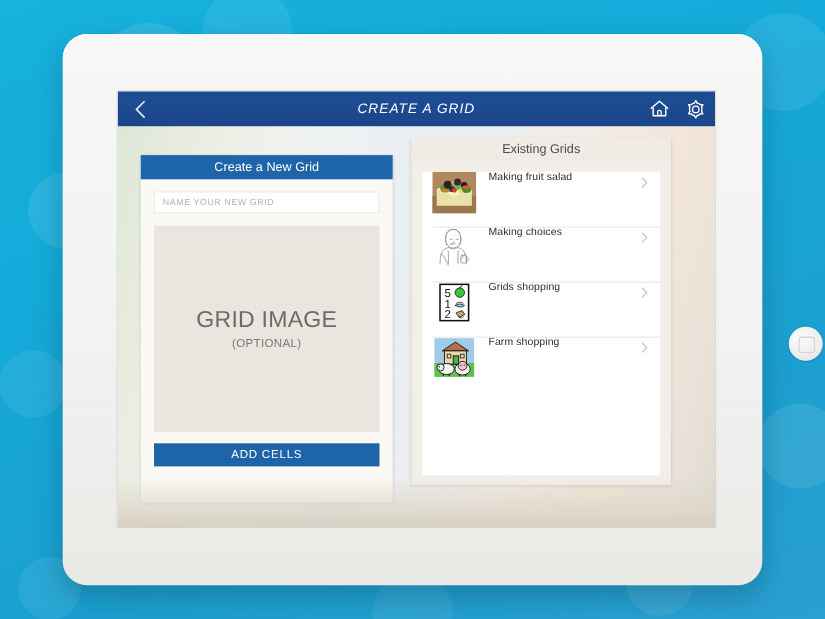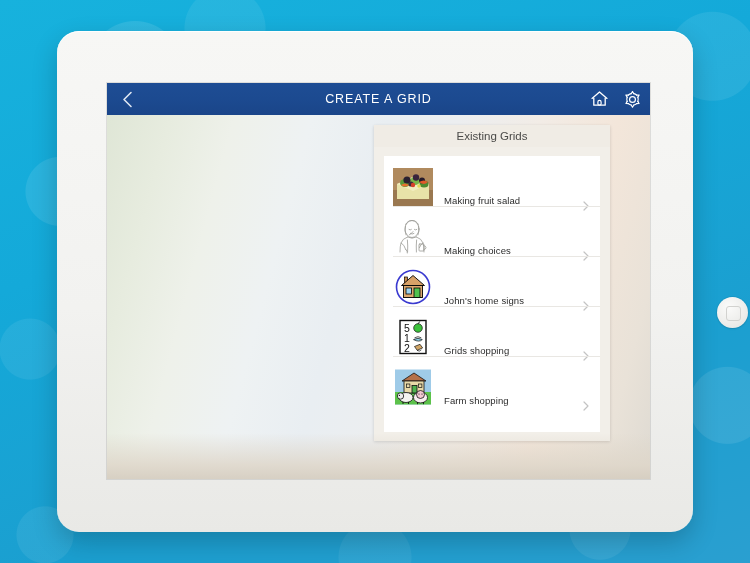--- a/index.html
+++ b/index.html
@@ -54,21 +54,21 @@
   .screen{
     position:absolute;left:107px;top:83px;width:543px;height:396px;
     background:#fff;overflow:hidden;
     box-shadow:0 0 0 1px rgba(0,0,0,.10);
   }
 
   
   .navbar{
     position:relative;height:32px;
     background:linear-gradient(180deg,#1e4d94 0%,#1c4a90 50%,#1a4589 100%);
-    display:flex;align-items:center;
+    display:flex;align-items:center;font-style:italic;
   }
   .nav-title{
     position:absolute;left:0;right:0;text-align:center;
     color:#fff;font-size:12.5px;letter-spacing:.9px;font-weight:400;
   }
   .back-btn{
     position:relative;z-index:2;width:40px;height:32px;
     display:flex;align-items:center;justify-content:center;cursor:pointer;
   }
   .nav-right{
@@ -131,21 +131,21 @@
     margin:10px 0 0 0;height:21px;background:#1d64a8;color:#fff;
     display:flex;align-items:center;justify-content:center;
     font-size:10.5px;letter-spacing:.7px;cursor:pointer;
     border:none;width:100%;font-family:"Liberation Sans", sans-serif;
   }
 
   
   .rp-body{padding:9px 10px 0 10px;height:285px;box-sizing:border-box;}
   .list{background:#fff;height:100%;box-sizing:border-box;overflow:hidden;}
   .row{
-    position:relative;height:50px;display:flex;align-items:flex-end;
+    position:relative;height:50px;display:flex;align-items:flex-start;
     padding:0 0 0 9px;cursor:pointer;
   }
   .row + .row::before{
     content:"";position:absolute;left:9px;right:0;top:0;height:1px;background:#e9e7e3;
   }
   .thumb{width:40px;height:38px;flex:0 0 40px;position:relative;}
   .row-label{
     margin-left:11px;font-size:9.5px;color:#2b2b2b;letter-spacing:.1px;flex:1;
   }
   .chev{
@@ -209,20 +209,34 @@
                 <path d="M4.4 12.0 A5.5 5.5 0 0 1 4.4 7.6"></path>
               </g>
             </svg>
           </span>
         </div>
       </div>
     </div>
 
     <div class="content">
 
+      <div class="panel-left">
+        <div class="panel-head-blue">Create a New Grid</div>
+
+        <div class="lp-body">
+          <input class="name-input" type="text" placeholder="NAME YOUR NEW GRID" style="">
+
+          <div class="grid-image-box">
+            <div class="gi-title">GRID IMAGE</div>
+            <div class="gi-sub">(OPTIONAL)</div>
+          </div>
+
+          <button class="add-cells">ADD CELLS</button>
+        </div>
+      </div>
 
       <div class="panel-right">
         <div class="panel-head-grey">Existing Grids</div>
 
         <div class="rp-body">
           <div class="list">
 
             <div class="row">
               <div class="thumb">
                 <svg width="40" height="38" viewBox="0 0 40 38">
@@ -277,38 +291,20 @@
                 </svg>
               </div>
               <div class="row-label">Making choices</div>
               <div class="chev">
                 <svg width="6" height="10" viewBox="0 0 6 10">
                   <polyline points="1,1 5,5 1,9" fill="none" stroke="#c3c3c3" stroke-width="1.2" stroke-linecap="round" stroke-linejoin="round"></polyline>
                 </svg>
               </div>
             </div>
 
-            <div class="row">
-              <div class="thumb">
-                <svg width="40" height="38" viewBox="0 0 40 38">
-                  <circle cx="20" cy="19" r="16.5" fill="#ffffff" stroke="#3a3ad0" stroke-width="1.6"></circle>
-                  <rect x="11.5" y="9" width="3" height="7" fill="#c98b4e" stroke="#000" stroke-width="0.7"></rect>
-                  <path d="M20 7.5 L31.5 17.5 L8.5 17.5 Z" fill="#d8a268" stroke="#000" stroke-width="0.9" stroke-linejoin="round"></path>
-                  <rect x="10.5" y="17.5" width="19" height="12" fill="#dba96f" stroke="#000" stroke-width="0.9"></rect>
-                  <rect x="13" y="20" width="5.5" height="6" fill="#9fd4ef" stroke="#000" stroke-width="0.8"></rect>
-                  <rect x="21" y="20" width="6" height="9.4" fill="#4fc24f" stroke="#000" stroke-width="0.8"></rect>
-                </svg>
-              </div>
-              <div class="row-label">John's home signs</div>
-              <div class="chev">
-                <svg width="6" height="10" viewBox="0 0 6 10">
-                  <polyline points="1,1 5,5 1,9" fill="none" stroke="#c3c3c3" stroke-width="1.2" stroke-linecap="round" stroke-linejoin="round"></polyline>
-                </svg>
-              </div>
-            </div>
 
             <div class="row">
               <div class="thumb">
                 <svg width="40" height="38" viewBox="0 0 40 38">
                   <rect x="7" y="2.5" width="26" height="33" fill="#fff" stroke="#111" stroke-width="1.4"></rect>
                   <text x="11" y="14" font-family="Liberation Sans, sans-serif" font-size="10.5" fill="#111">5</text>
                   <text x="11" y="24" font-family="Liberation Sans, sans-serif" font-size="10.5" fill="#111">1</text>
                   <text x="11" y="33.5" font-family="Liberation Sans, sans-serif" font-size="10.5" fill="#111">2</text>
                   <circle cx="25" cy="10" r="4.3" fill="#3cc23c" stroke="#111" stroke-width="0.7"></circle>
                   <path d="M25 6 q0.6 -2 2.2 -2.4" fill="none" stroke="#111" stroke-width="0.8"></path>

